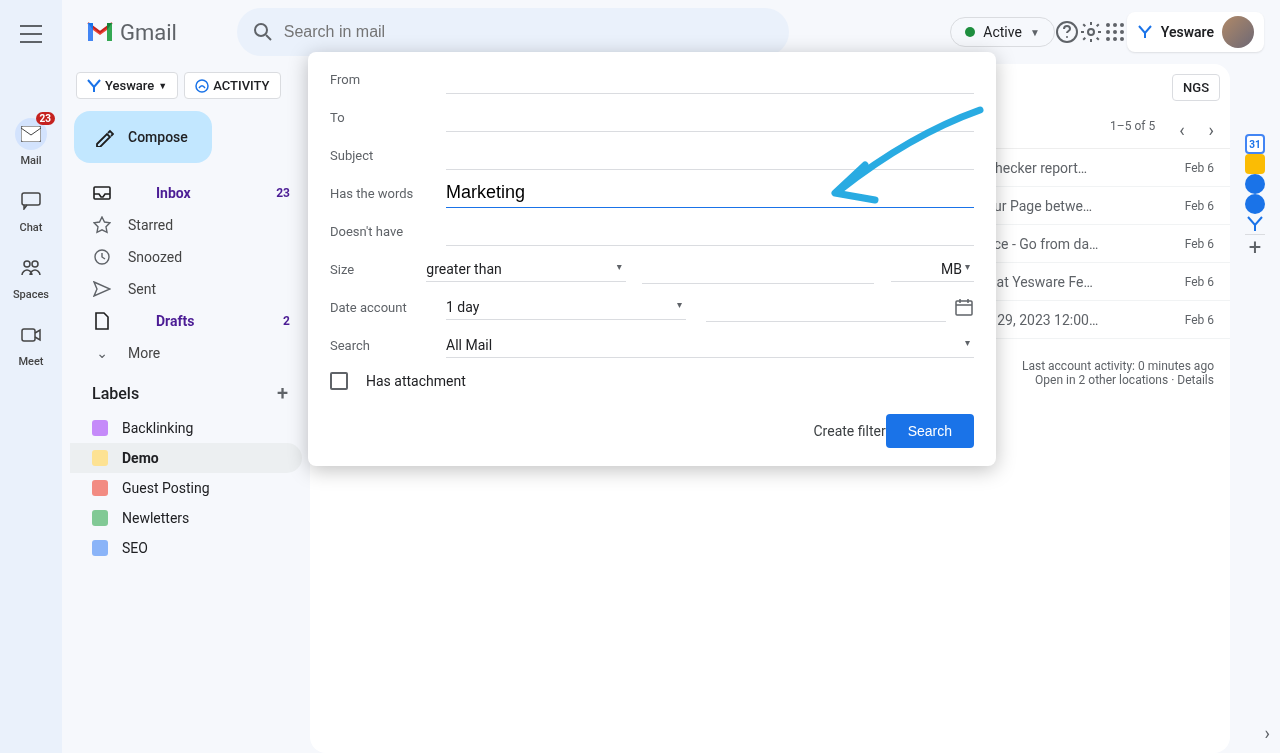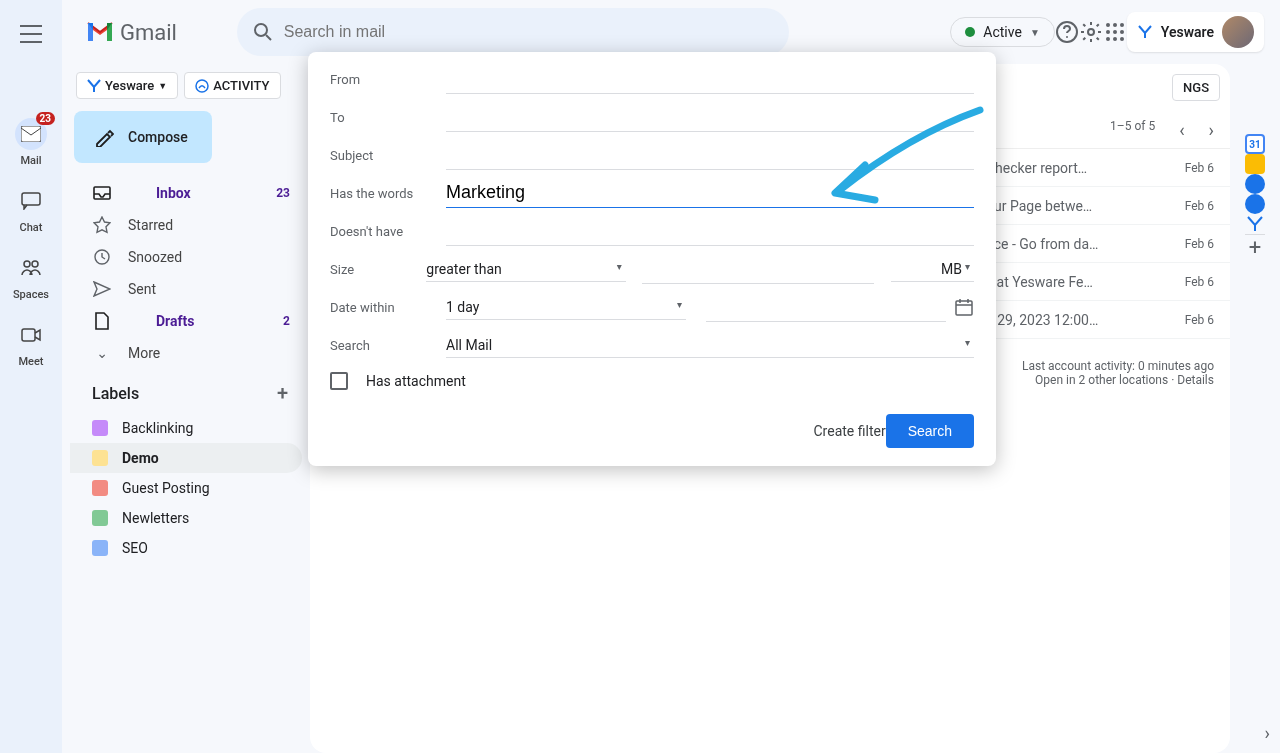--- a/index.html
+++ b/index.html
@@ -24,21 +24,21 @@
 .active-pill { border: 1px solid #dadce0; border-radius: 20px; padding: 6px 14px; display: flex; align-items: center; gap: 8px; cursor: pointer; }
 .active-dot { width: 10px; height: 10px; border-radius: 50%; background: #1e8e3e; }
 .hdr-icon { width: 24px; height: 24px; color: #5f6368; cursor: pointer;}
 .yesware-pill { background: #fff; border-radius: 8px; padding: 4px 10px; display: flex; align-items: center; gap: 8px; box-shadow: 0 1px 2px rgba(0,0,0,0.1);}
 .avatar { width: 32px; height: 32px; border-radius: 50%; background: linear-gradient(135deg,#b08968,#6d6875); }
 
 
 .sidebar { position: absolute; left: 62px; top: 64px; width: 248px; bottom: 0; padding: 8px; }
 .toolbar-row { display: flex; gap: 6px; margin-bottom: 12px; padding-left: 6px;}
 .tool-pill { background: #fff; border: 1px solid #dadce0; border-radius: 4px; padding: 5px 10px; display: flex; align-items: center; gap: 4px; font-size: 13px; font-weight: 500;}
-.compose-btn { background: #c2e7ff; border-radius: 8px; padding: 16px 20px; display: flex; align-items: center; gap: 14px; font-size: 14px; font-weight: 500; width: 138px; cursor: pointer; margin-bottom: 14px; margin-left: 4px;}
+.compose-btn { background: #c2e7ff; border-radius: 16px; padding: 16px 20px; display: flex; align-items: center; gap: 14px; font-size: 14px; font-weight: 500; width: 138px; cursor: pointer; margin-bottom: 14px; margin-left: 4px;}
 .nav-item { display: flex; align-items: center; gap: 16px; padding: 4px 12px 4px 22px; height: 32px; border-radius: 16px; cursor: pointer; font-size: 14px; color: #444;}
 .nav-item.bold { font-weight: 700; color: #4c1d95; gap: 44px; }
 .nav-item .count { margin-left: auto; font-size: 12px; }
 .nav-item .nv-icon { width: 20px; display:flex; justify-content:center; }
 .labels-hdr { display: flex; align-items: center; justify-content: space-between; padding: 12px 14px 8px 22px; font-size: 16px; font-weight: 500;}
 .label-item { display: flex; align-items: center; gap: 14px; padding: 4px 12px 4px 22px; height: 30px; border-radius: 0 16px 16px 0; font-size: 14px; cursor:pointer;}
 .label-item.sel { background: #eceff1; font-weight: 700; }
 .label-swatch { width: 16px; height: 16px; border-radius: 3px; }
 
 
@@ -379,21 +379,21 @@
     </div>
   <div class="form-row">
     <span class="flabel">Size</span>
     <div class="sel" style="width:240px;"><span>greater than</span></div>
     <div style="width:20px;"></div>
     <input class="finput" style="flex: 0 0 140px;">
     <div style="width:20px;"></div>
     <div class="sel" style="width:100px;text-align:left;"><span style="margin-left:50px;">MB</span></div>
   </div>
   <div class="form-row">
-    <span class="flabel">Date within</span>
+    <span class="flabel">Date account</span>
     <div class="sel" style="width:240px;"><span>1 day</span></div>
     <div style="width:20px;"></div>
     <input class="finput" style="flex: 1 1 0%;">
     <svg width="20" height="20" style="margin-left:8px;">
         <rect x="2" y="4" width="16" height="14" rx="1" fill="none" stroke="#5f6368" stroke-width="1.5"></rect>
         <path d="M2 8h16M6 2v4M14 2v4" stroke="#5f6368" stroke-width="1.5"></path>
       </svg>
   </div>
   <div class="form-row">
     <span class="flabel">Search</span>

